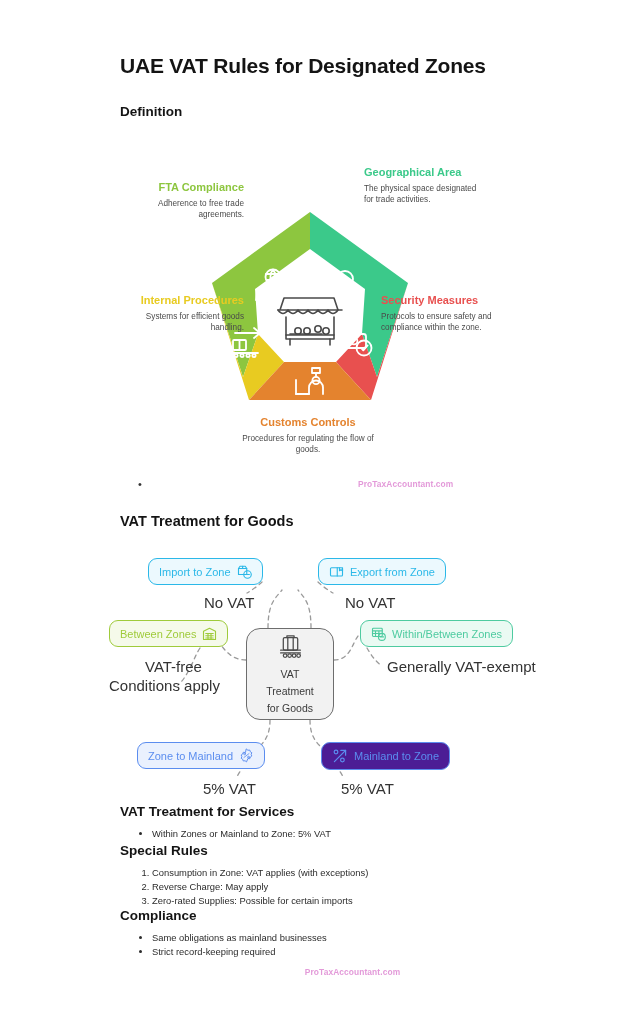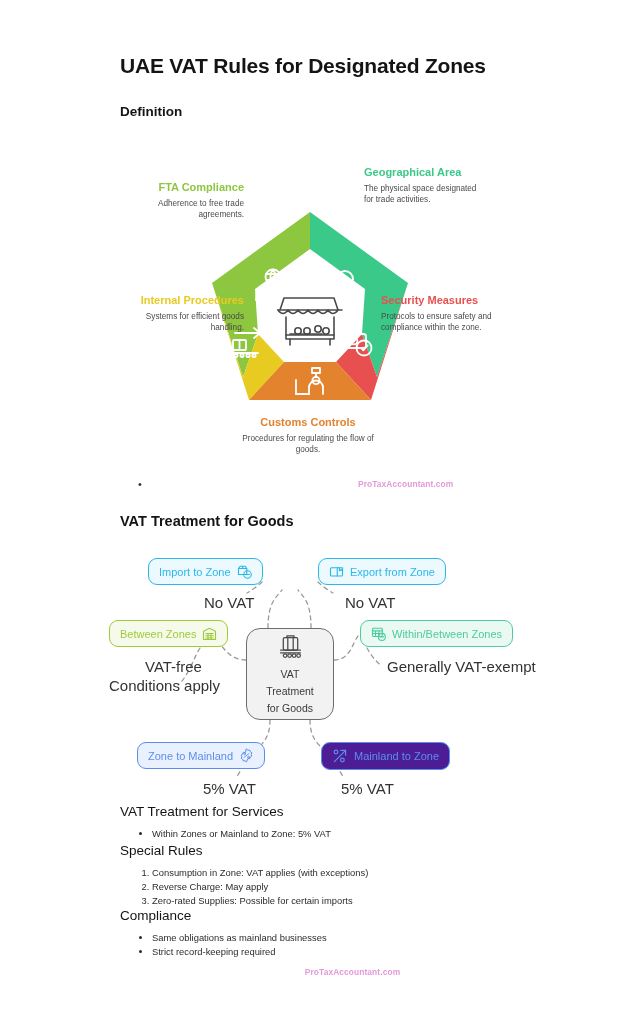--- a/index.html
+++ b/index.html
@@ -95,21 +95,21 @@
   .el-novat1   { left: 204px; top: 54px; }
   .el-novat2   { left: 345px; top: 54px; }
   .el-vatfree  { left: 145px; top: 118px; }
   .el-cond     { left: 109px; top: 137px; }
   .el-genexempt{ left: 387px; top: 118px; }
   .el-5vat1    { left: 203px; top: 240px; }
   .el-5vat2    { left: 341px; top: 240px; }
 
   
   .sec { position: absolute; left: 120px; width: 420px; }
-  .sec h3 { margin: 0 0 4px 0; font-size: 13.5px; font-weight: normal; color: #141414; }
+  .sec h3 { margin: 0 0 4px 0; font-size: 13.5px; font-weight: bold; color: #141414; }
   .sec ul, .sec ol { margin: 8px; padding-left: 24px; }
   .sec li { font-size: 9.4px; color: #2b2b2b; line-height: 14px; }
 
   .sec-services { top: 804px; }
   .sec-special  { top: 843px; }
   .sec-comply   { top: 908px; }
 
   .watermark-bottom {
     position: absolute; left: 0; top: 967px; width: 621px;
     text-align: center; font-size: 8.4px; font-weight: bold;

